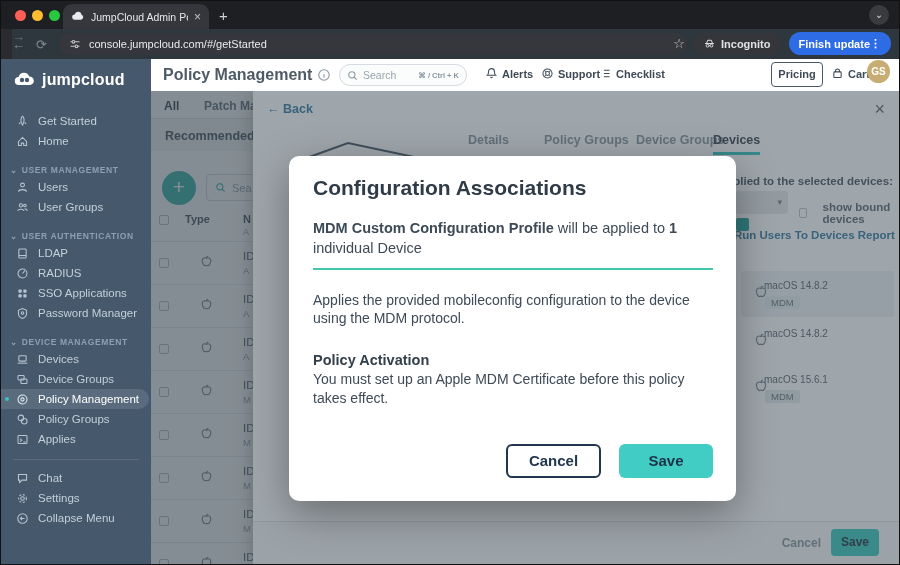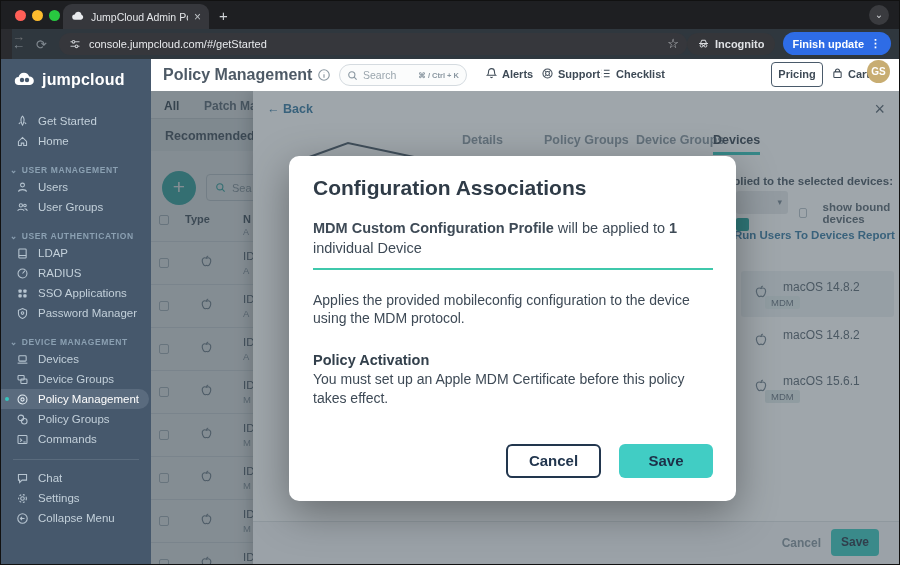--- a/index.html
+++ b/index.html
@@ -16,21 +16,21 @@
   .newtab { position:absolute; left:218px; top:6px; color:#cfd2d6; font-size:15px; }
   .ovf { position:absolute; right:10px; top:4px; width:20px; height:20px; border-radius:50%; background:#3a3b3f; color:#cfd2d6; font-size:10px; text-align:center; line-height:20px; }
   .toolbar { position:absolute; left:0; top:28px; width:100%; height:30px; background:#2a2b2f; display:flex; align-items:center; }
   .navic { color:#c4c7cb; font-size:13px; margin-left:11px; }
   .navic.dim { color:#6d7074; }
   .urlpill { position:relative; margin-left:12px; width:628px; height:22px; background:#36373c; border-radius:11px; display:flex; align-items:center; gap:8px; padding:0 10px; }
   .urlpill .url { color:#e8eaed; font-size:11px; }
   .chromeright { position:absolute; right:8px; top:31px; display:flex; align-items:center; gap:8px; }
   .star { color:#c4c7cb; font-size:13px; }
   .incog { display:flex; align-items:center; gap:5px; background:#35363a; border-radius:11px; height:22px; padding:0 10px; color:#dfe1e4; font-size:11px; font-weight:700; }
-  .finish { display:flex; align-items:center; gap:6px; background:#2e6ce6; border-radius:12px; height:23px; padding:0 10px; color:#fff; font-size:11px; font-weight:700; }
+  .finish { display:flex; align-items:center; background:#2e6ce6; border-radius:12px; height:23px; padding:0 10px; color:#fff; font-size:11px; font-weight:700; }
 
   
   .sidebar { position:absolute; left:0; top:58px; width:150px; height:507px; background:#46586c; color:#c7d3dd; }
   .brand { display:flex; align-items:center; gap:5px; padding:12px 0 0 12px; color:#fff; font-size:16px; font-weight:700; letter-spacing:.2px; }
   .si { position:relative; display:flex; align-items:center; gap:9px; height:20px; padding-left:15px; font-size:11.5px; color:#c3d0da; }
   .si svg { flex:none; }
   .sec { display:flex; align-items:center; gap:4px; padding-left:9px; height:14px; font-size:8.5px; font-weight:700; letter-spacing:.6px; color:#8ba0b2; }
   .si.active { background:#5a6b7e; border-radius:0 12px 12px 0; width:148px; }
   .si.active::before { content:""; position:absolute; left:4px; top:8px; width:4px; height:4px; border-radius:50%; background:#36c5bd; }
   .sdiv { border-top:1px solid #5a6b7d; margin:10px 12px 8px 12px; }
@@ -79,21 +79,21 @@
   .dmore { color:#2aa0a8; }
   .applied { position:absolute; right:8px; top:84px; font-size:11.5px; font-weight:700; color:#4e5a66; }
   .ddrop { position:absolute; left:483px; top:100px; width:52px; height:23px; background:#e8eaec; border-radius:3px; color:#7a8894; font-size:9px; text-align:right; line-height:23px; padding-right:6px; }
   .tealstub { position:absolute; left:483px; top:127px; width:13px; height:13px; background:#2aa7a0; border-radius:2px; }
   .sbd { position:absolute; left:546px; top:110px; display:flex; align-items:center; gap:16px; font-size:11.5px; font-weight:700; color:#5f6b76; }
   .report { position:absolute; left:464px; top:138px; display:flex; align-items:center; gap:5px; color:#3c7da5; font-size:11.5px; font-weight:700; }
   .oshdr { position:absolute; left:500px; top:163px; font-size:11px; font-weight:700; color:#4e5a66;margin-top:40px; }
   .devrow { position:absolute; left:488px; width:153px; height:46px; }
   .devrow.hl { background:#eef2f3; border-radius:3px; }
   .devrow .apl { position:absolute; left:12px; top:13px; }
-  .devrow .os { position:absolute; left:42px; top:9px; font-size:12px; color:#5f6b76; }
+  .devrow .os { position:absolute; left:23px; top:9px; font-size:10px; color:#5f6b76; }
   .mdm-badge { position:absolute; left:24px; top:25px; font-size:9.5px; color:#6a7682; background:#e3ecec; border-radius:2px; padding:1px 6px; }
   .mdm-badge:empty { display:none; }
   .dfooter { position:absolute; left:0; bottom:0; width:100%; height:45px; background:#f7f8f9; border-top:1px solid #e0e4e7; }
   .dcancel { position:absolute; right:80px; bottom:16px; font-size:12px; font-weight:700; color:#8a97a1; }
   .dsave { position:absolute; right:22px; bottom:10px; width:48px; height:27px; background:#3ec9c0; border-radius:4px; color:#2b3a4a; font-size:12px; font-weight:700; text-align:center; line-height:27px; }
 
   .dim { position:absolute; inset:0; background:rgba(55,68,80,0.48); }
 
   
   .modal { position:absolute; left:138px; top:65px; width:447px; height:345px; background:#fff; border-radius:10px; box-shadow:0 12px 40px rgba(0,0,0,.35); }
@@ -297,21 +297,21 @@
         </svg>
       <span>Policy Groups</span>
     </div>
     <div class="si">
       <svg width="13" height="13" viewBox="0 0 16 16">
           <g stroke="#b7c5d1" stroke-width="1.3" fill="none">
             <rect x="2.5" y="3" width="11" height="10" rx="1"></rect>
             <path d="M5 7l2 1.8L5 10.6M9 11h3"></path>
           </g>
         </svg>
-      <span>Commands</span>
+      <span>Applies</span>
     </div>
 
     <div class="sdiv"></div>
     <div class="si">
       <svg width="13" height="13" viewBox="0 0 16 16">
           <path d="M3 3h10v7H7.5L4.5 13v-3H3z" stroke="#b7c5d1" stroke-width="1.3" fill="none"></path>
         </svg>
       <span>Chat</span>
     </div>
     <div class="si">
@@ -506,21 +506,21 @@
           <span class="nm">ID</span>
         </div>
     </div>
 
     <div class="drawer-backdrop"></div>
 
     <div class="drawer">
       <span class="back">← <span>Back</span></span>
       <span class="dclose">×</span>
       <div class="dtabs">
-        <span class="dtab" style="left:209px">Details</span>
+        <span class="dtab" style="left:215px">Details</span>
         <span class="dtab" style="left:291px">Policy Groups</span>
         <span class="dtab" style="left:383px">Device Groups</span>
         <span class="dtab active" style="left:460px">Devices</span>
       </div>
       <svg class="peak" width="250" height="24" viewBox="0 0 250 24">
           <polyline points="8,21 55,4 140,22" fill="none" stroke="#4a5866" stroke-width="2"></polyline>
         </svg>
       <div class="dtitle" style="top:124px">IDr</div>
       <div class="dtitle" style="top:152px">Co</div>
       <div class="dsmall" style="top:252px">Jump</div>

